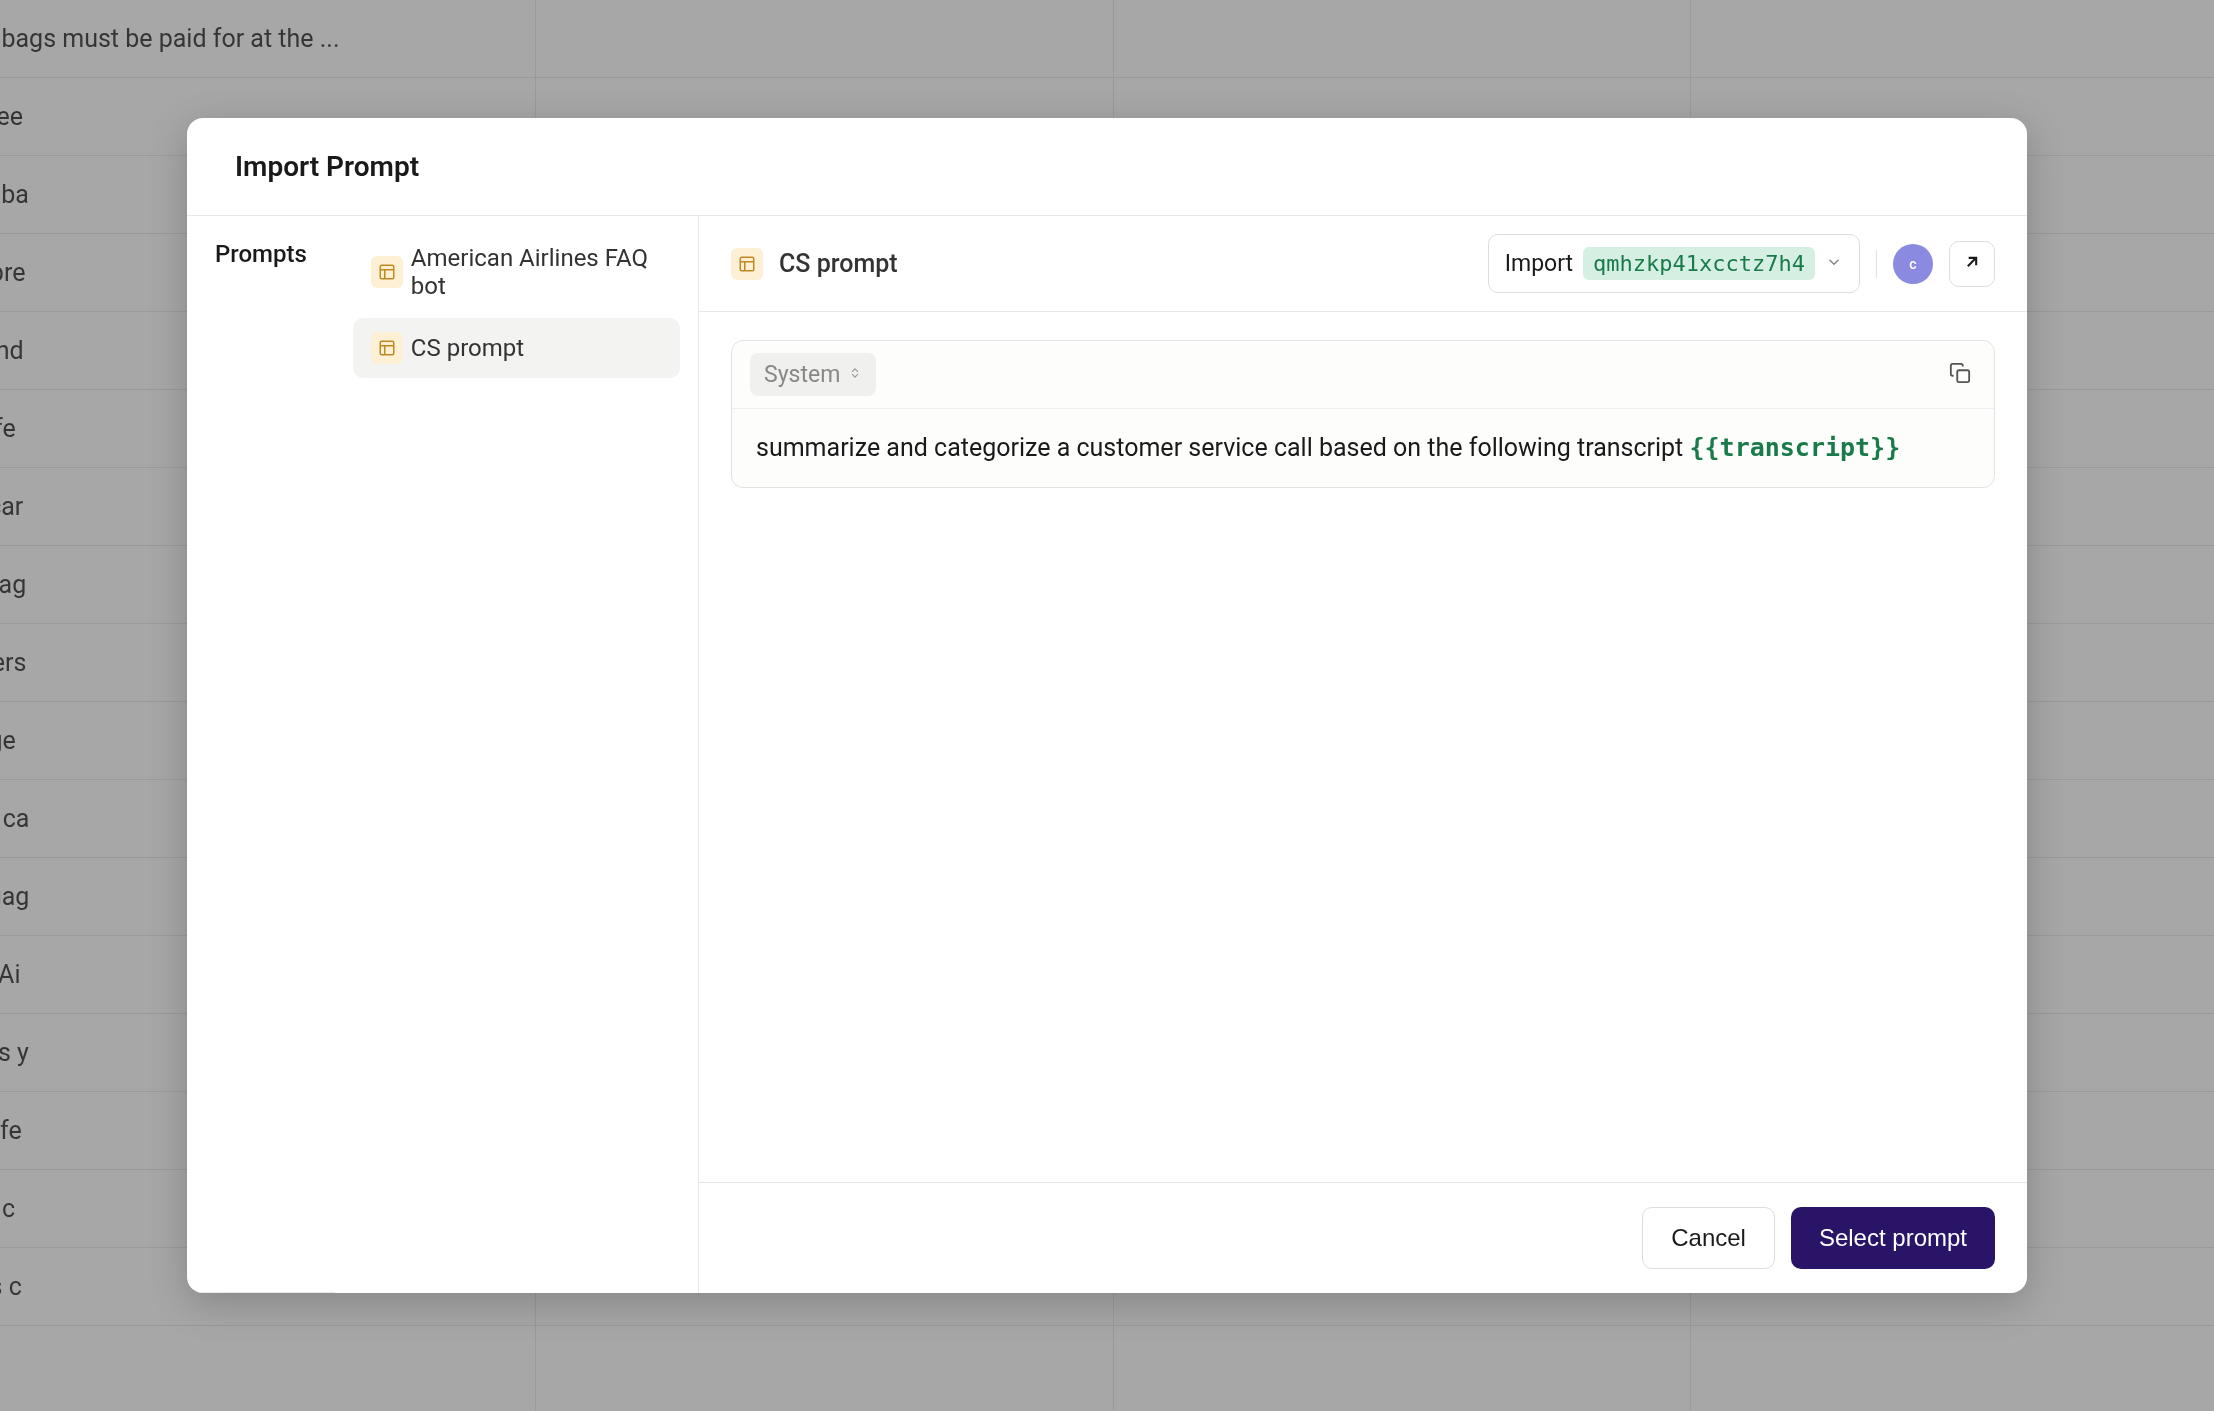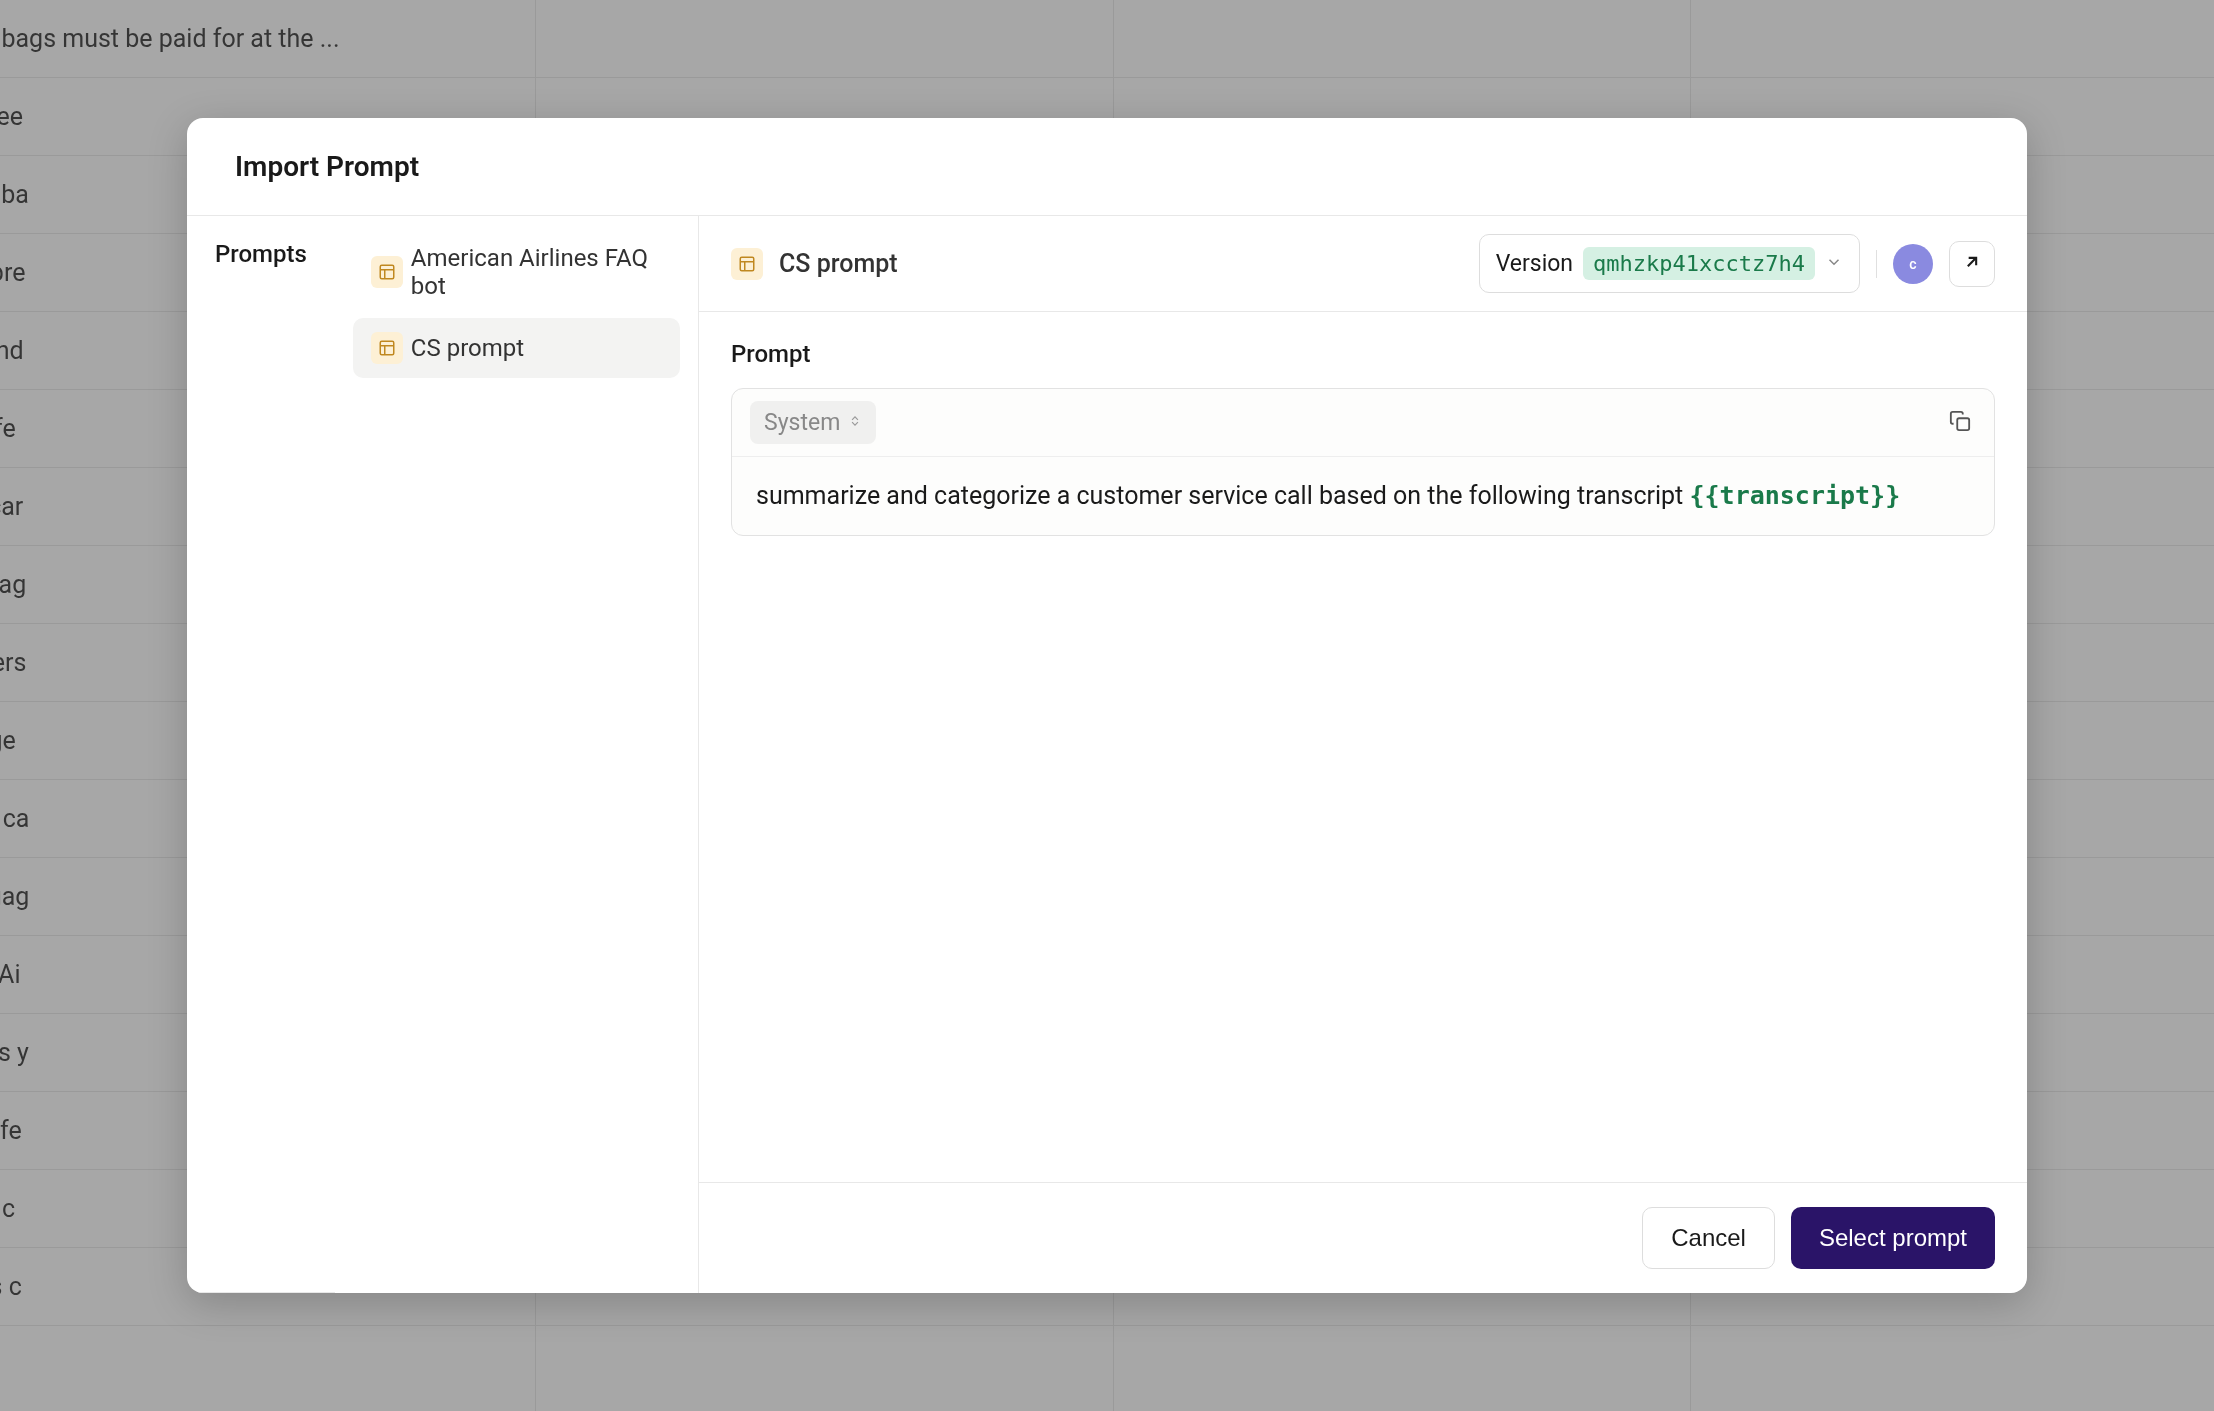--- a/index.html
+++ b/index.html
@@ -416,21 +416,21 @@
               <svg viewBox="0 0 24 24" fill="none" stroke="#c08820" stroke-width="2">
                 <rect x="3" y="3" width="18" height="18" rx="2"></rect>
                 <line x1="3" y1="9" x2="21" y2="9"></line>
                 <line x1="9" y1="21" x2="9" y2="9"></line>
               </svg>
             </span>
             <span class="content-title">CS prompt</span>
           </div>
 
           <div class="version-selector">
-            <span class="version-label">Version</span>
+            <span class="version-label">Import</span>
             <span class="version-tag">qmhzkp41xcctz7h4</span>
             <span class="chevron-down">
               <svg width="18" height="18" viewBox="0 0 24 24" fill="none" stroke="currentColor" stroke-width="2">
                 <polyline points="6 9 12 15 18 9"></polyline>
               </svg>
             </span>
           </div>
 
           <div class="header-divider"></div>
 
@@ -440,21 +440,20 @@
             <span>
               <svg width="20" height="20" viewBox="0 0 24 24" fill="none" stroke="#1a1a1a" stroke-width="2.5">
                 <line x1="7" y1="17" x2="17" y2="7"></line>
                 <polyline points="8 7 17 7 17 16"></polyline>
               </svg>
             </span>
           </div>
         </div>
 
         <div class="prompt-section">
-          <div class="section-label">Prompt</div>
 
           <div class="prompt-box">
             <div class="prompt-box-header">
               <div class="role-selector">
                 <span class="role-label">System</span>
                 <span class="updown-icon">
                   <svg width="14" height="14" viewBox="0 0 24 24" fill="none" stroke="currentColor" stroke-width="2">
                     <polyline points="7 10 12 5 17 10"></polyline>
                     <polyline points="7 14 12 19 17 14"></polyline>
                   </svg>

